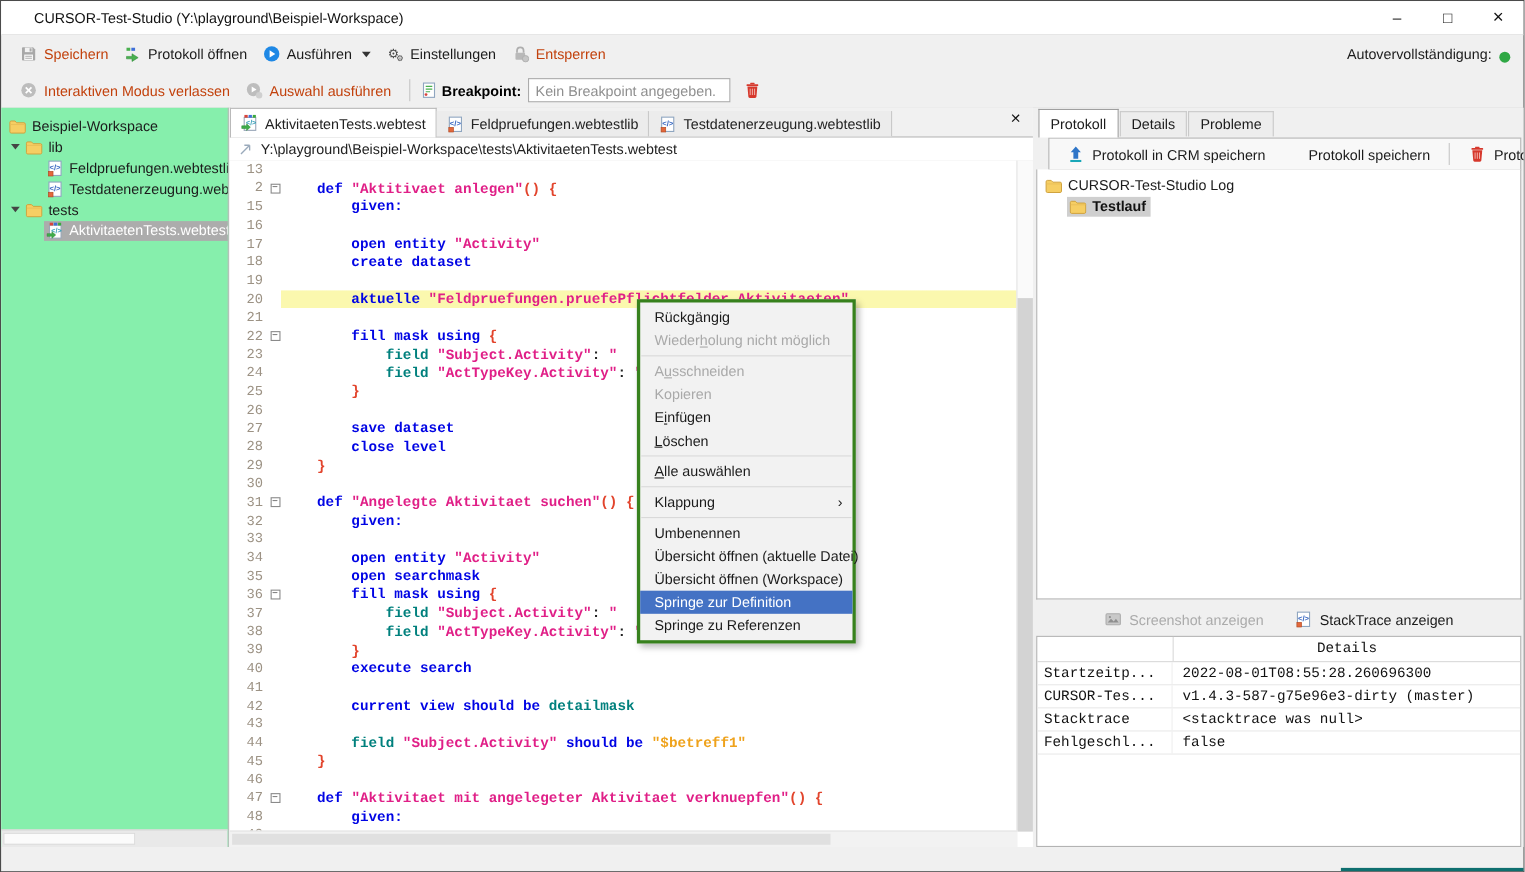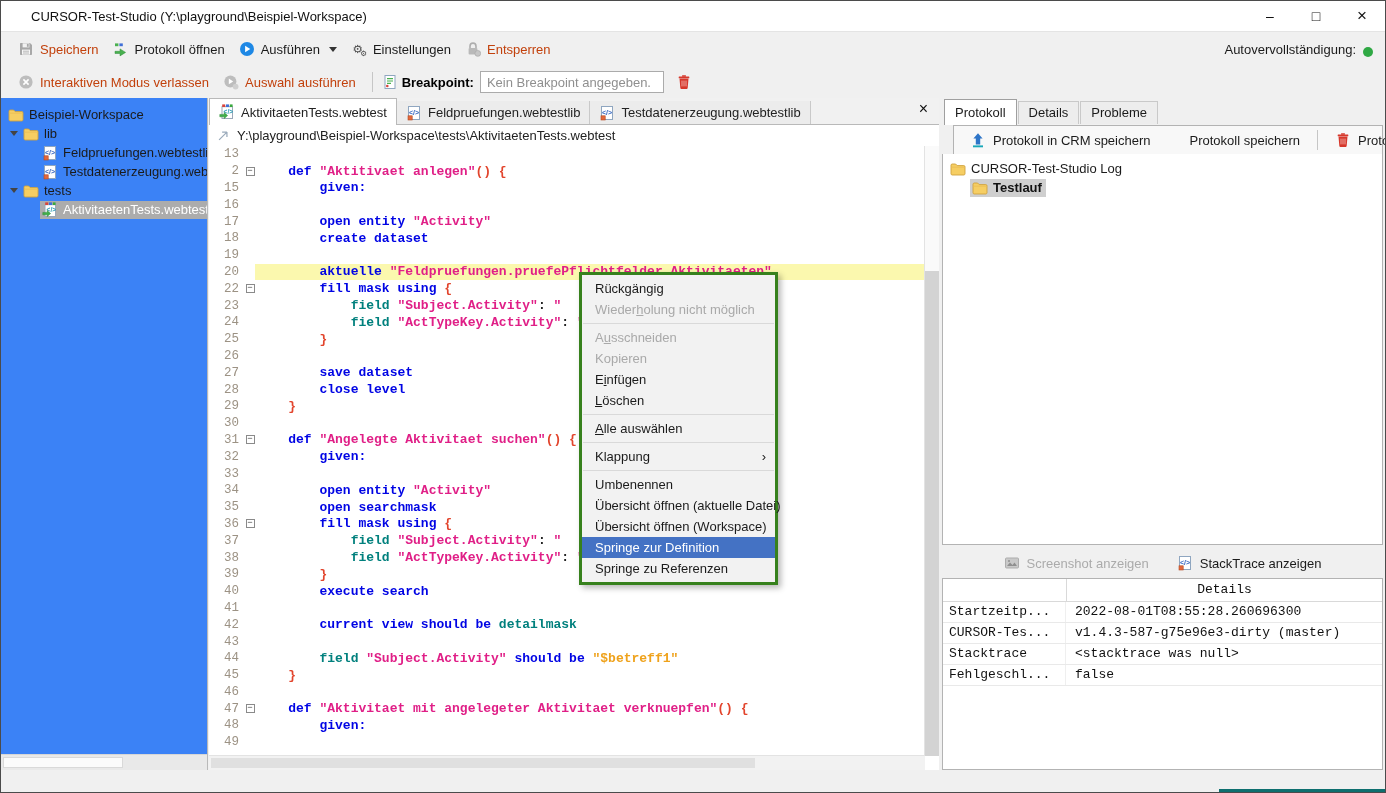--- a/index.html
+++ b/index.html
@@ -28,21 +28,21 @@
   .bplabel{font-weight:bold;font-size:13px;margin:0 6px 0 4px;}
   input.bp{width:170px;height:20px;border:1px solid #ababab;font-size:13px;padding:0 6px;color:#444;outline:none;
            font-family:"Liberation Sans","DejaVu Sans",sans-serif;}
   input.bp::placeholder{color:#8f8f8f;opacity:1;}
   .tb2 .trashbtn{margin-left:12px;display:flex;align-items:center;}
 
   
   .content{position:absolute;top:97px;left:0;right:0;bottom:22px;background:#f0f0f0;}
 
   
-  .sidebar{position:absolute;left:0;top:0;width:207px;bottom:0;background:#3b82f6;border-right:1px solid #b9b9b9;
+  .sidebar{position:absolute;left:0;top:0;width:207px;bottom:0;background:#86efac;border-right:1px solid #b9b9b9;
            overflow:hidden;padding-top:7px;box-sizing:border-box;}
   .trow{height:19px;display:flex;align-items:center;font-size:13px;white-space:nowrap;color:#1b1b1b;}
   .tarr{width:15px;flex:none;display:flex;align-items:center;justify-content:center;}
   .tarr.on::before{content:"";width:0;height:0;border-left:4px solid transparent;border-right:4px solid transparent;border-top:5px solid #444;}
   .tin{display:flex;align-items:center;gap:5px;padding:1px 4px 1px 2px;}
   .tin.sel{background:#acacac;color:#fff;}
   .tin.sel2{background:#cfcfcf;color:#111;font-weight:bold;}
   .sb-hscroll{position:absolute;bottom:0;left:0;width:206px;height:15px;background:#e9e9e9;border-top:1px solid #d6d6d6;}
   .sb-hthumb{position:absolute;left:2px;top:2px;bottom:2px;width:118px;background:#fbfbfb;border:1px solid #d9d9d9;}
 
@@ -397,20 +397,25 @@
             <span class="ln">19</span>
             <span class="fold"></span>
             <span class="ct"></span>
           </div>
           <div class="cl hl">
             <span class="ln">20</span>
             <span class="fold"></span>
             <span class="ct"><span class="tk-x">        </span><span class="tk-k">aktuelle </span><span class="tk-s">"Feldpruefungen.pruefePflichtfelder Aktivitaeten"</span></span>
           </div>
           <div class="cl">
+            <span class="ln">21</span>
+            <span class="fold"></span>
+            <span class="ct"></span>
+          </div>
+          <div class="cl">
             <span class="ln">22</span>
             <span class="fold">
               <span class="foldbox">−</span>
             </span>
             <span class="ct"><span class="tk-x">        </span><span class="tk-k">fill mask using </span><span class="tk-p">{</span></span>
           </div>
           <div class="cl">
             <span class="ln">23</span>
             <span class="fold"></span>
             <span class="ct"><span class="tk-x">            </span><span class="tk-t">field </span><span class="tk-s">"Subject.Activity"</span><span class="tk-x">: </span><span class="tk-s">"</span></span>

